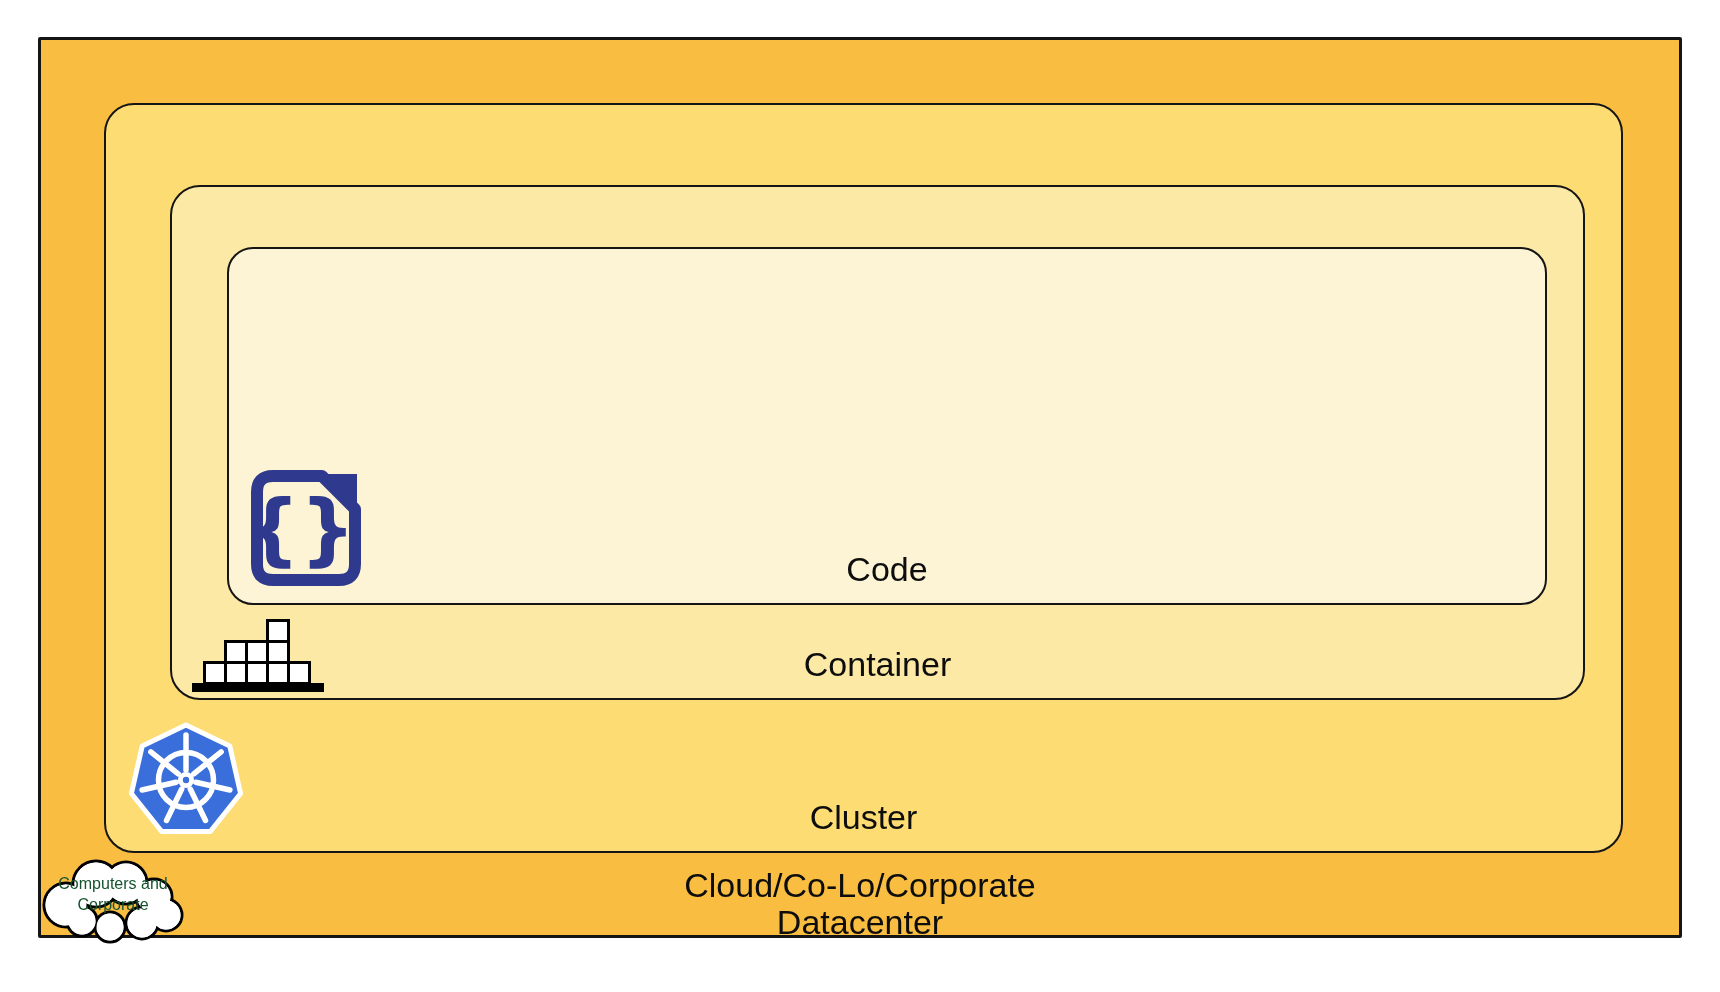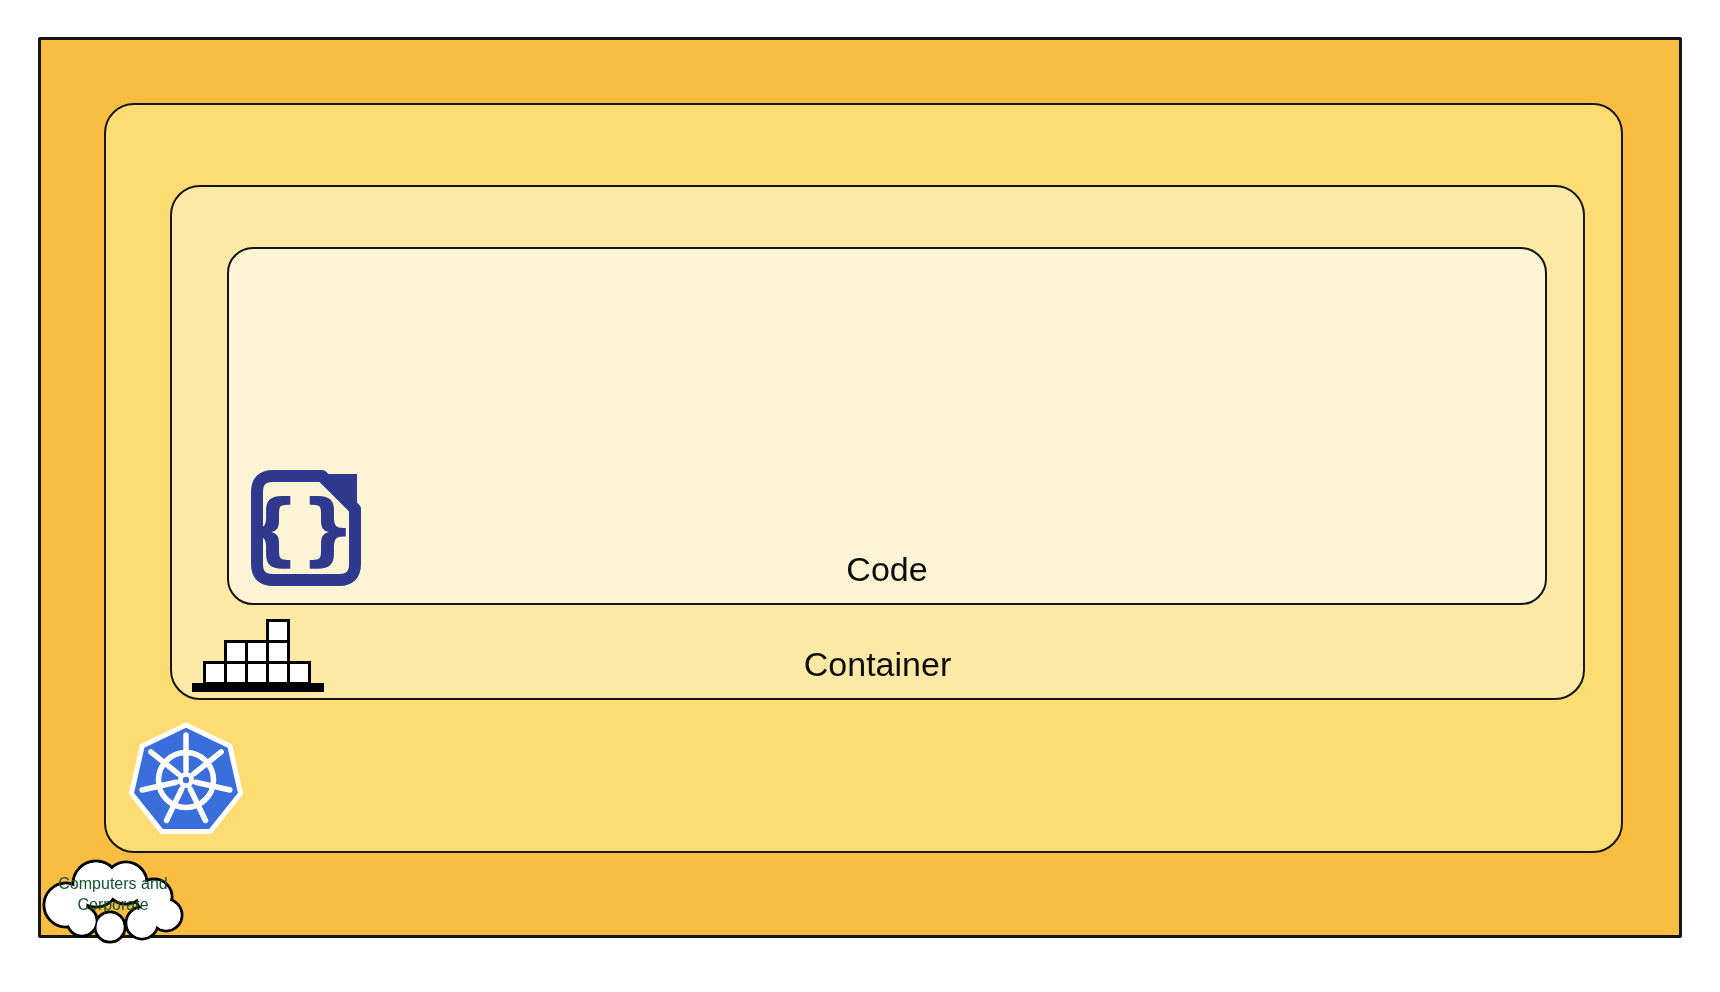--- a/index.html
+++ b/index.html
@@ -89,23 +89,26 @@
           <line x1="66.8" y1="55.8" x2="94.2" y2="33.9"></line>
           <line x1="68.8" y1="64.2" x2="102.9" y2="72"></line>
           <line x1="63.3" y1="71" x2="78.5" y2="102.5"></line>
           <line x1="54.7" y1="71" x2="39.5" y2="102.5"></line>
           <line x1="49.2" y1="64.2" x2="15.1" y2="72"></line>
           <line x1="51.2" y1="55.8" x2="23.8" y2="33.9"></line>
         </g>
         <circle cx="59" cy="62" r="8" fill="#ffffff"></circle>
         <circle cx="59" cy="62" r="3.2" fill="#3A6EDB"></circle>
       </svg>
+      <div class="layer-label" id="label-cluster">Cluster</div>
     </div>
 
     <div class="layer-label" id="label-datacenter">
+      <div>Cloud/Co-Lo/Corporate</div>
+      <div>Datacenter</div>
     </div>
 
     <div class="icon" id="cloud-callout">
       <svg viewBox="0 0 148 90" width="148" height="90" xmlns="http://www.w3.org/2000/svg">
         <g fill="#ffffff" stroke="#000000" stroke-width="3">
           <circle cx="27" cy="51" r="22"></circle>
           <circle cx="57" cy="30" r="23"></circle>
           <circle cx="87" cy="29" r="21"></circle>
           <circle cx="115" cy="43" r="18"></circle>
           <circle cx="127" cy="61" r="16"></circle>

